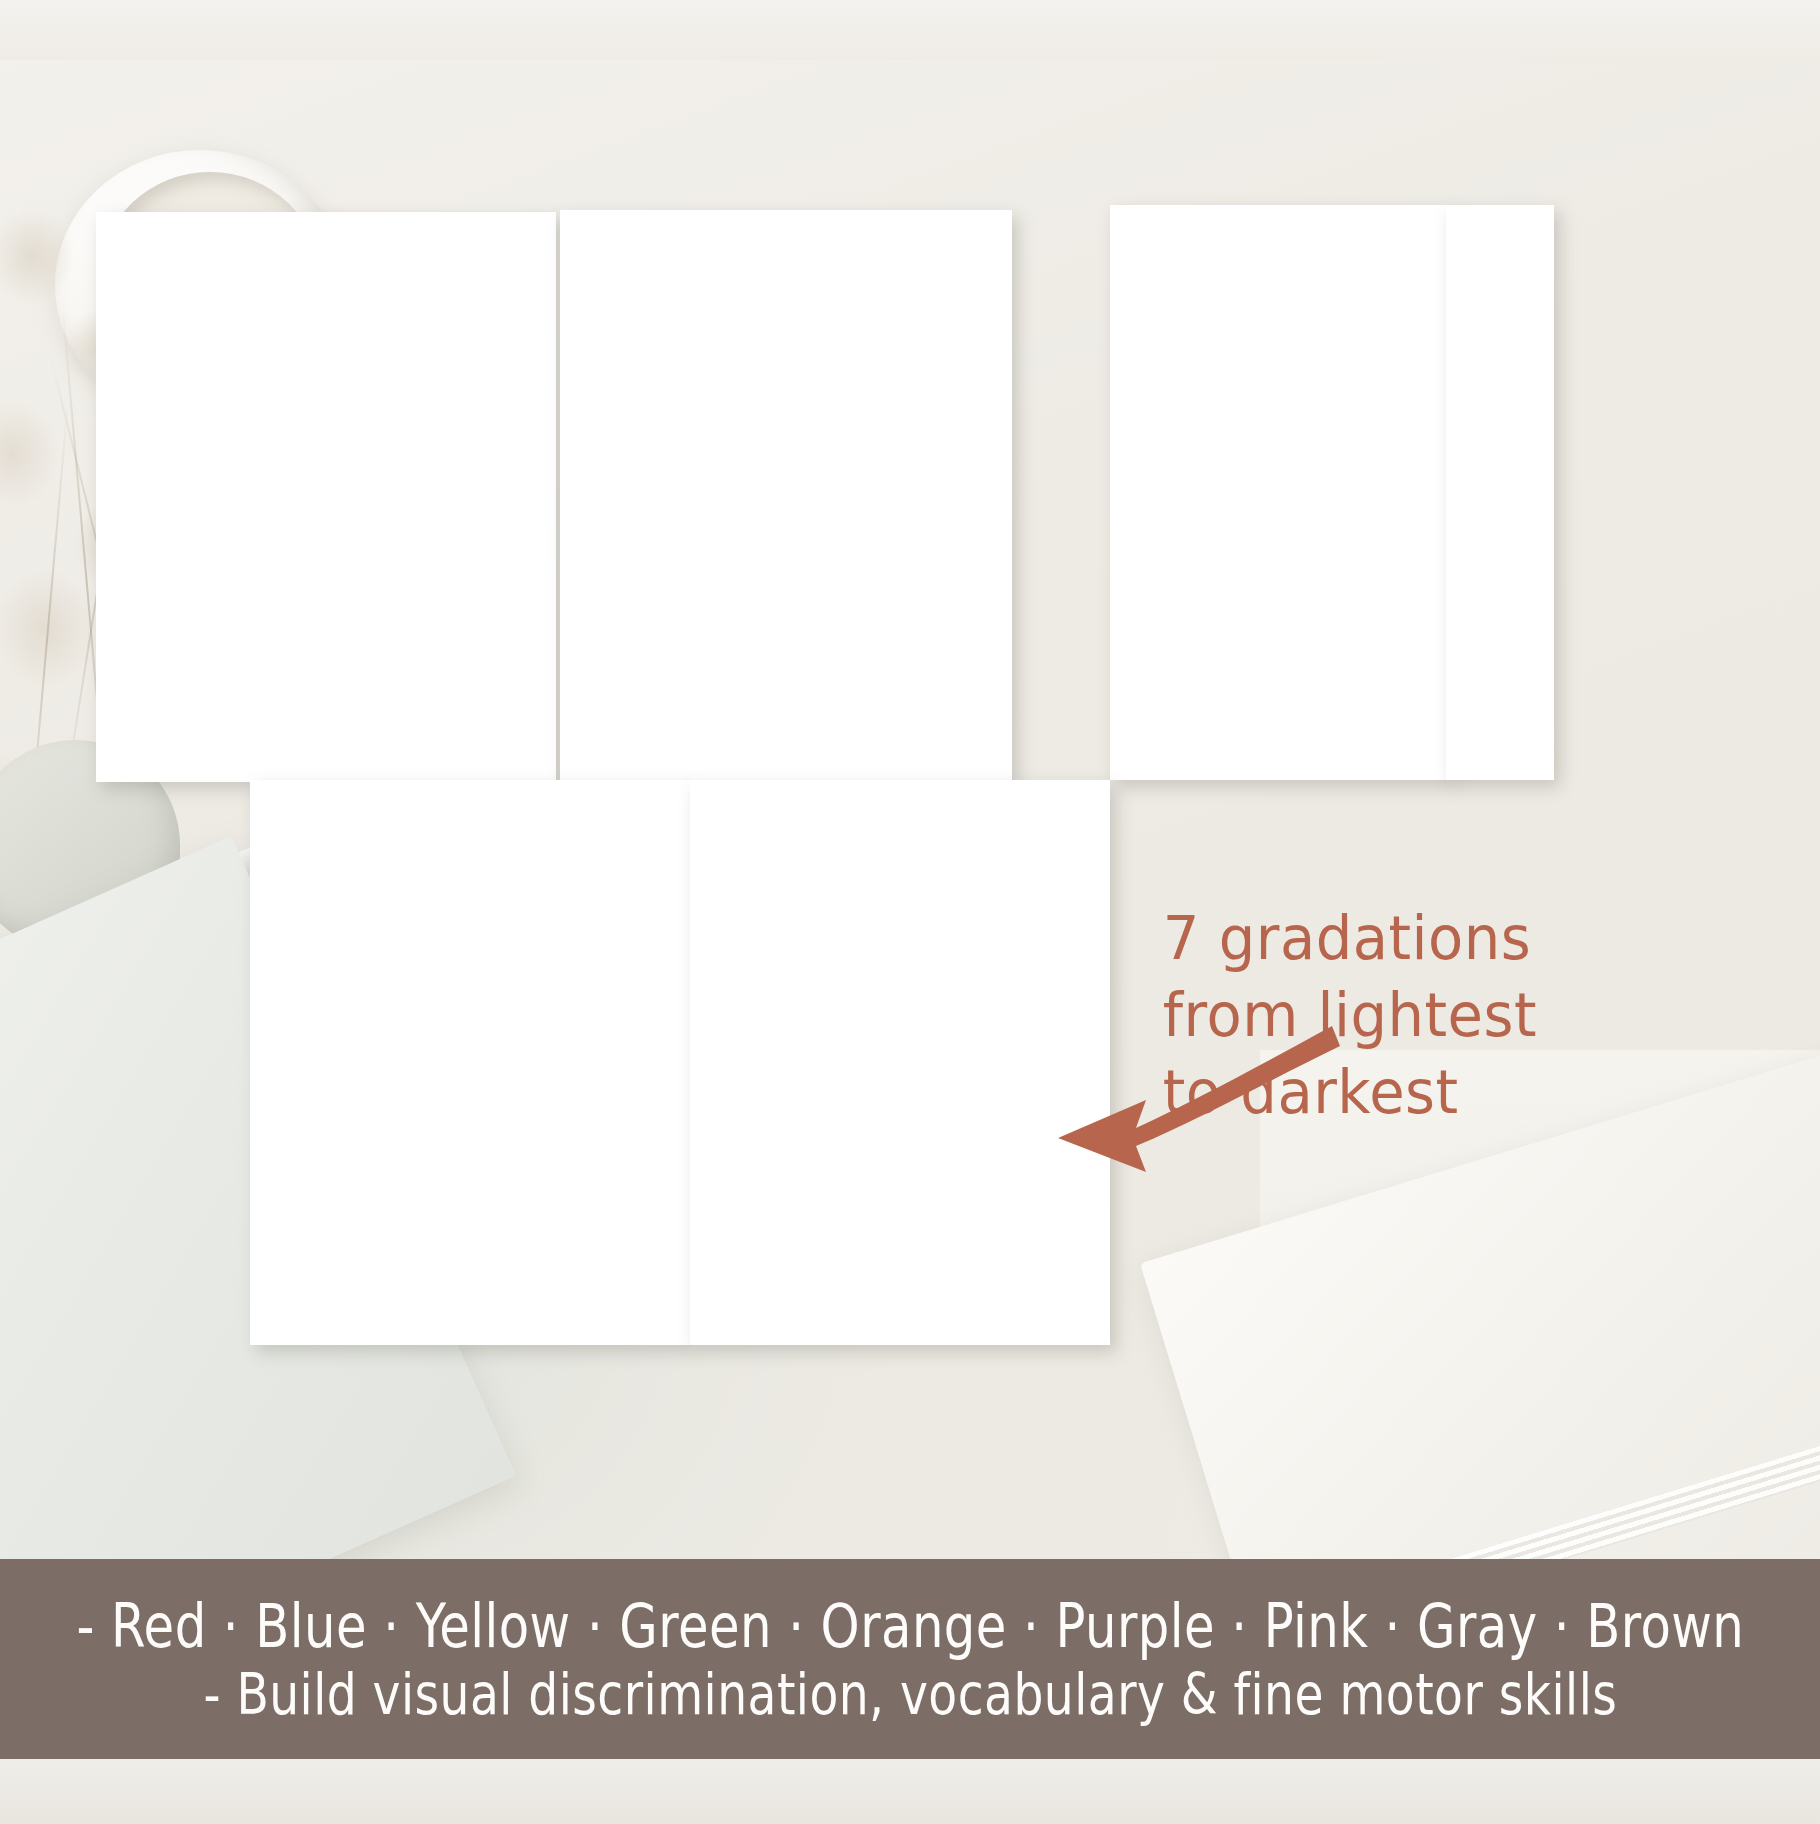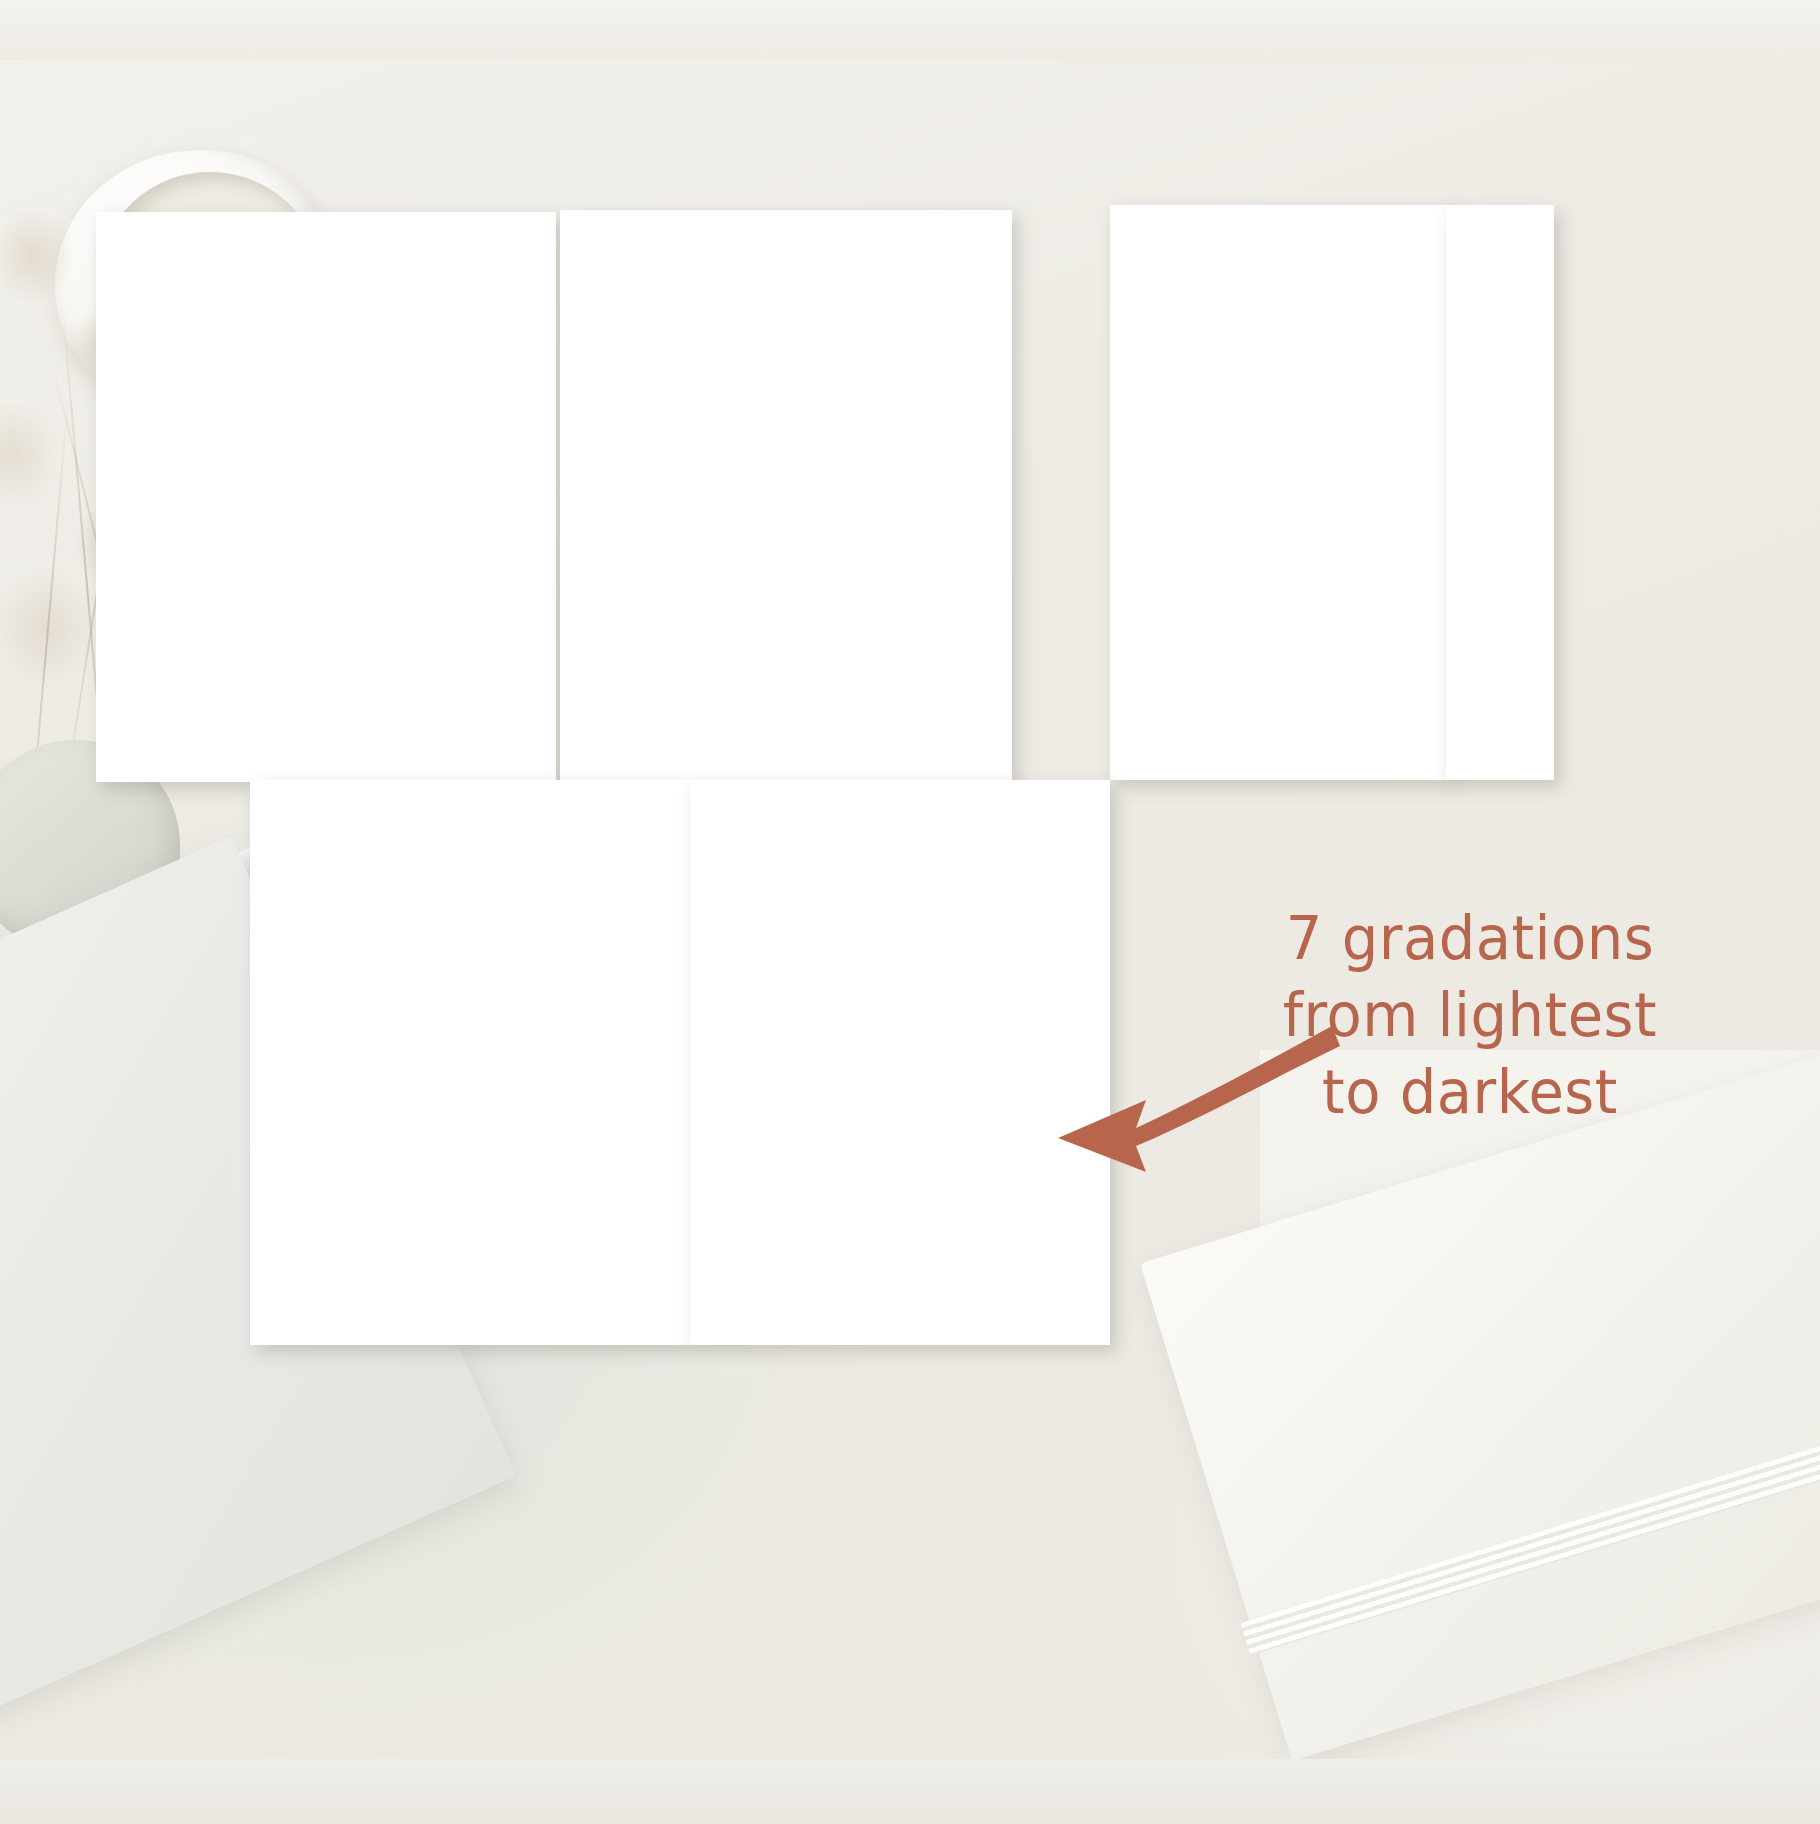--- a/index.html
+++ b/index.html
@@ -140,21 +140,20 @@
   .col {
     position: absolute; top: 0; bottom: 0;
     display: flex; flex-direction: column;
   }
 
   
   #annotation {
     position: absolute;
     right: 30px; top: 900px; width: 640px;
     z-index: 45;
-    text-align: center;
     color: #b7664d;
     font-family: "DejaVu Sans", "Liberation Sans", sans-serif;
     font-size: 60px;
     line-height: 1.28;
     letter-spacing: .5px;
   }
   #annotation .ln { display: block; transform: scaleX(.96); }
   #arrow { position: absolute; left: 1050px; top: 1020px; z-index: 45; }
 
   
@@ -243,15 +242,19 @@
   <svg id="arrow" width="300" height="160" viewBox="0 0 300 160">
     <path d="M282 6 C 220 40, 150 78, 86 108 L 96 80 L 8 118 L 96 152 L 86 126 C 152 98, 224 58, 290 26 Z" fill="#b7664d"></path>
   </svg>
 
   <div id="annotation" style="color: rgb(183, 102, 77);">
     <span class="ln">7 gradations</span>
     <span class="ln">from lightest</span>
     <span class="ln">to darkest</span>
   </div>
 
+  <div id="footer" style="background: rgb(124, 110, 102);">
+    <div class="footer-line l1" style="color: rgb(253, 252, 250);">- Red · Blue · Yellow · Green · Orange · Purple · Pink · Gray · Brown</div>
+    <div class="footer-line l2" style="color: rgb(253, 252, 250);">- Build visual discrimination, vocabulary &amp; fine motor skills</div>
+  </div>
   <div id="footer-bottomstrip"></div>
 
 </div>
 
 </body></html>

